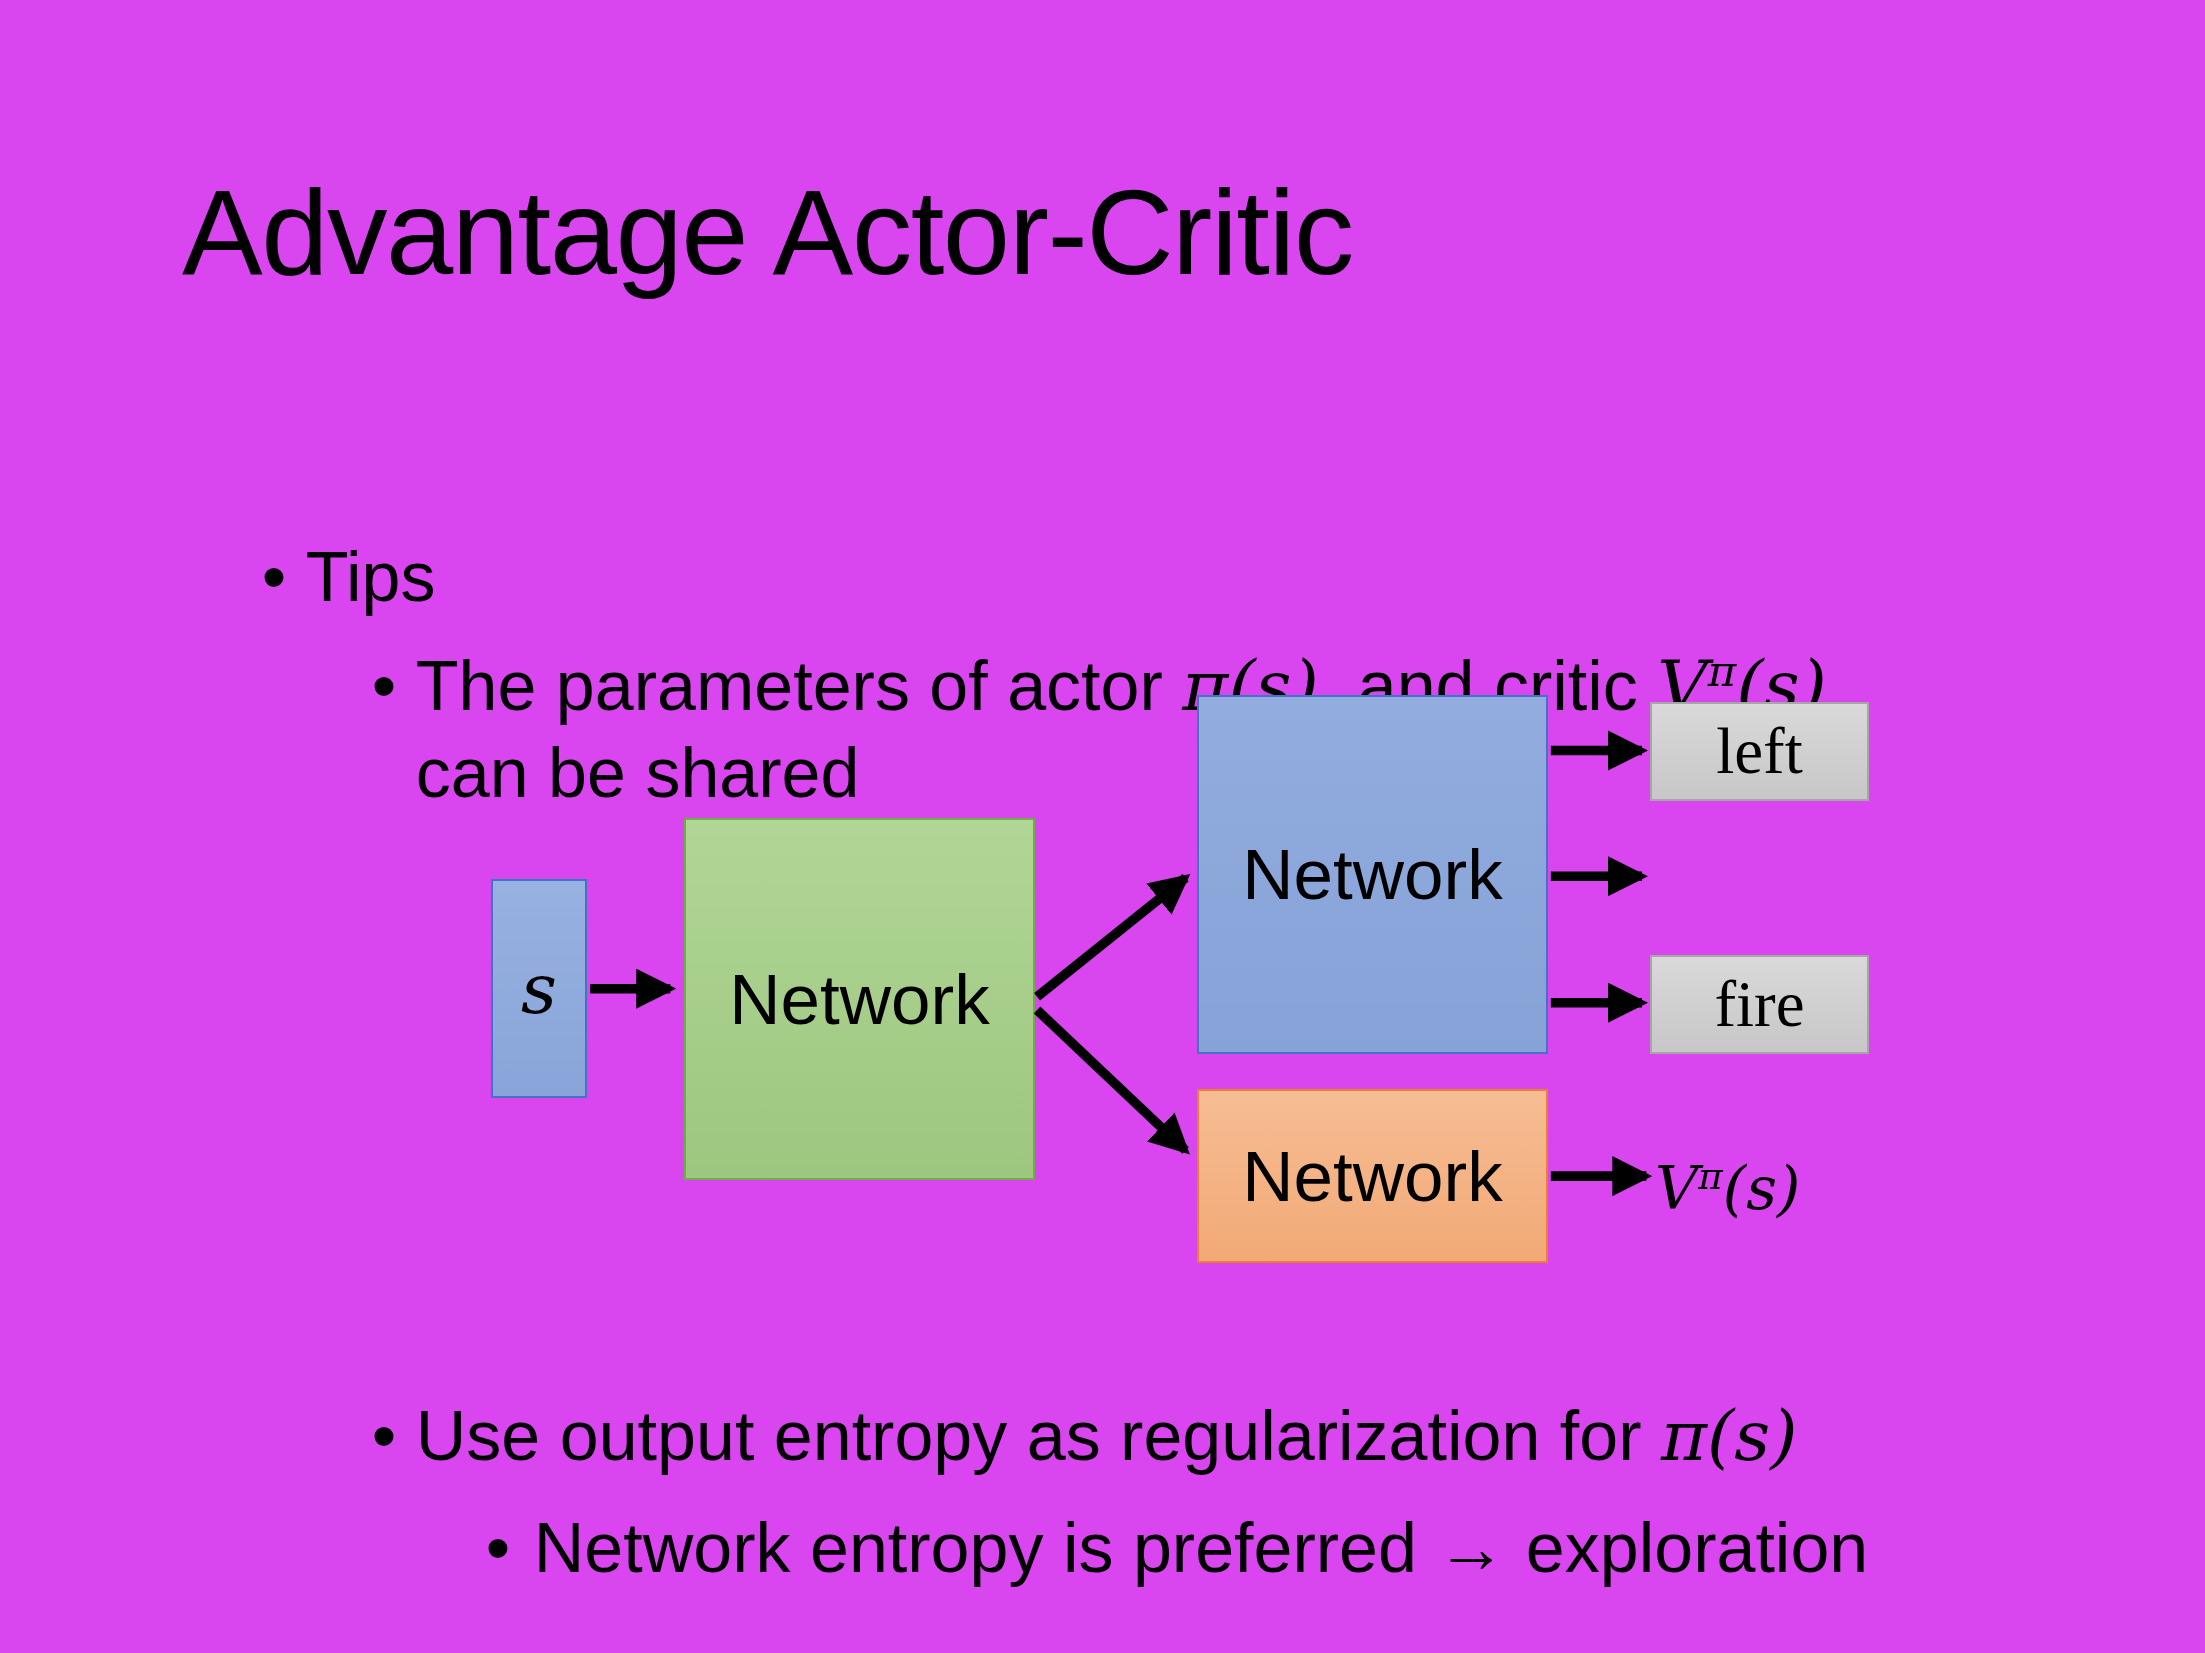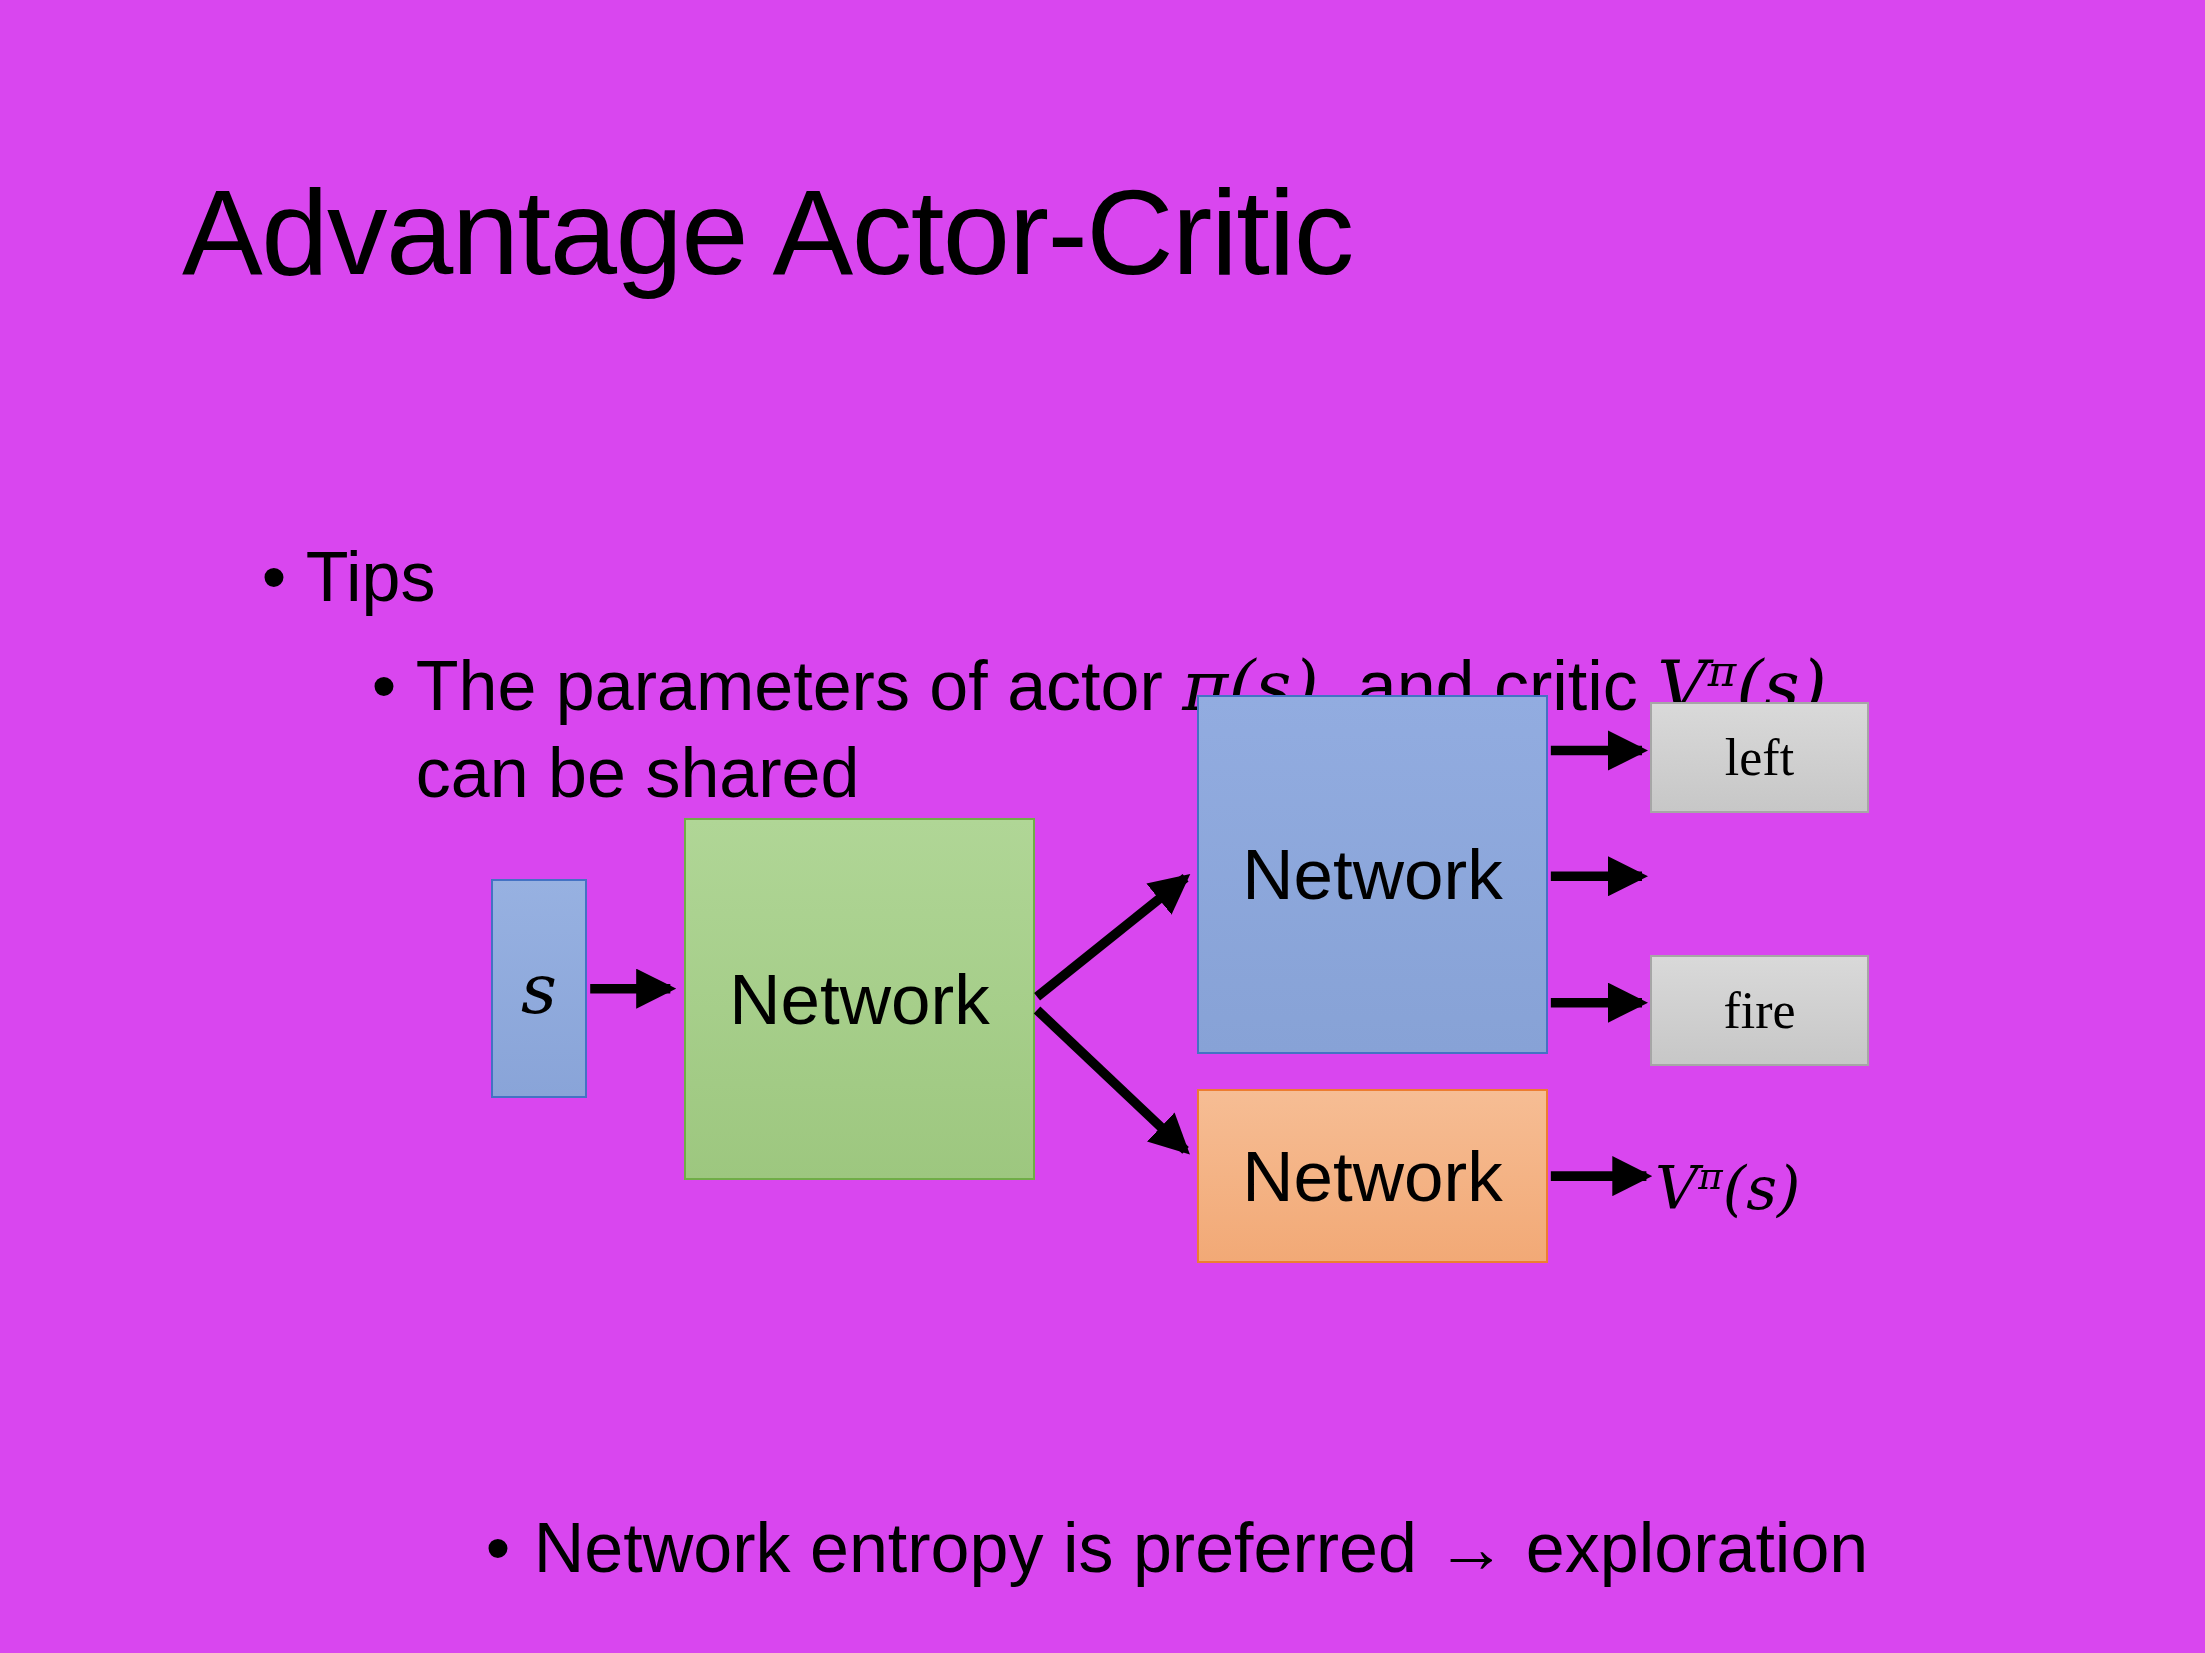--- a/index.html
+++ b/index.html
@@ -36,24 +36,24 @@
     left:1197px;top:695px;width:351px;height:359px;
     background:linear-gradient(180deg,#92ace0,#87a2d6);
     border:2.9px solid #4472c4;
   }
   .box-critic{
     left:1197px;top:1089px;width:351px;height:174px;
     background:linear-gradient(180deg,#f6bd94,#f2a976);
     border:2.9px solid #ed7d31;
   }
   .box-action{
-    left:1650px;width:219px;height:111px;
+    left:1650px;width:219px;height:99px;
     background:linear-gradient(180deg,#d9d9d9,#c7c7c7);
     border:2.2px solid #a6a6a6;
-    font-family:"Liberation Serif",serif;font-size:52px;
+    font-family:"Liberation Serif",serif;font-size:65px;
   }
   .action-left{top:702px;}
   .action-right{top:828px;}
   .action-fire{top:955px;}
   .net-label{font-size:71px;}
   .state-label{font-family:"DejaVu Serif","Liberation Serif",serif;font-style:italic;font-size:70px;}
   .critic-output{position:absolute;left:1655px;top:1123px;font-size:60px;line-height:1.25;white-space:pre;margin-top:28px;}
   .arrows{position:absolute;left:0;top:0;width:2205px;height:1654px;pointer-events:none;}
 </style>
 </head>
@@ -68,20 +68,23 @@
   </div>
 
   <div class="line" style="left:294px;top:555px;">
     <span class="bullet b2">•</span><span>The parameters of actor </span><span class="math">π(s)</span><span>  and critic </span><span class="math"><span>V</span><span class="msup">π</span><span>(s)</span></span>
   </div>
 
   <div class="line" style="left:338px;top:642px;">
     <span>can be shared</span>
   </div>
 
+  <div class="line" style="left:294px;top:1305px;">
+    <span class="bullet b2">•</span><span>Use output entropy as regularization for </span><span class="math">π(s)</span>
+  </div>
 
   <div class="line" style="left:408px;top:1417px;">
     <span class="bullet b3">•</span><span>Network entropy is preferred → exploration</span>
   </div>
 
   <div class="box box-state">
     <span class="state-label">s</span>
   </div>
 
   <div class="box box-shared">

